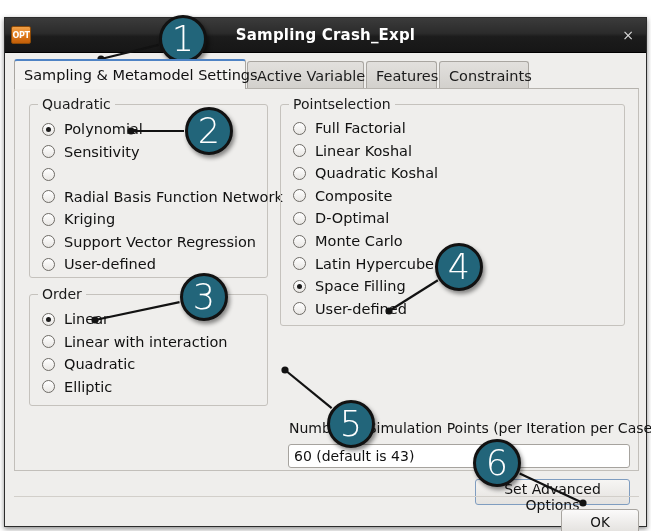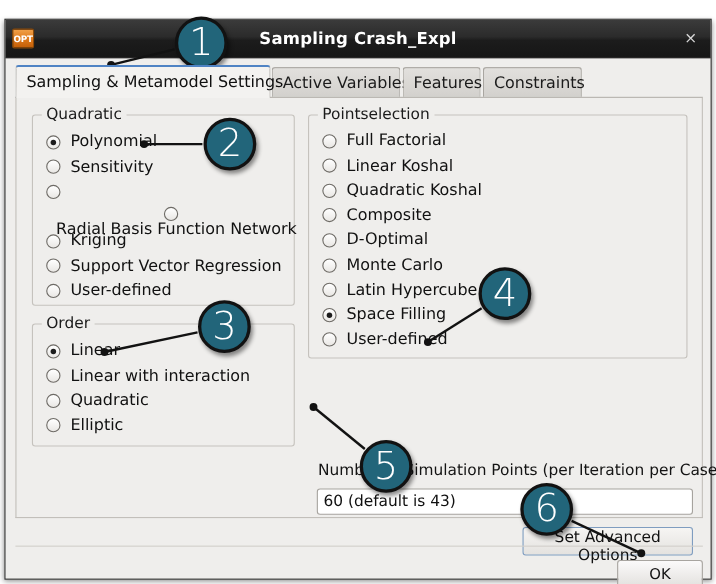--- a/index.html
+++ b/index.html
@@ -293,21 +293,21 @@
             <span class="radio checked"></span>
             <span class="radio-label">Polynomial</span>
           </div>
           <div class="radio-row" style="top: 37.5px;">
             <span class="radio"></span>
             <span class="radio-label">Sensitivity</span>
           </div>
           <div class="radio-row" style="top: 60px;">
             <span class="radio"></span>
           </div>
-          <div class="radio-row" style="top: 82.5px; flex-direction: column;">
+          <div class="radio-row" style="top: 82.5px;">
             <span class="radio"></span>
             <span class="radio-label">Radial Basis Function Network</span>
           </div>
           <div class="radio-row" style="top: 105px;">
             <span class="radio"></span>
             <span class="radio-label">Kriging</span>
           </div>
           <div class="radio-row" style="top: 127.5px;">
             <span class="radio"></span>
             <span class="radio-label">Support Vector Regression</span>

